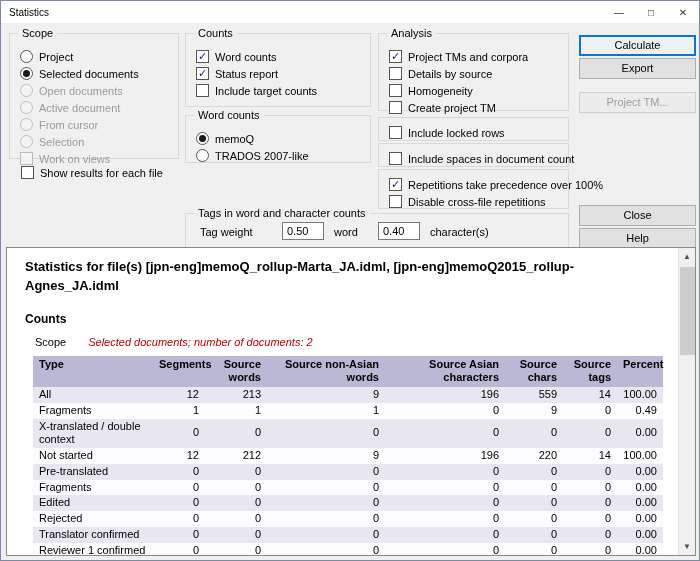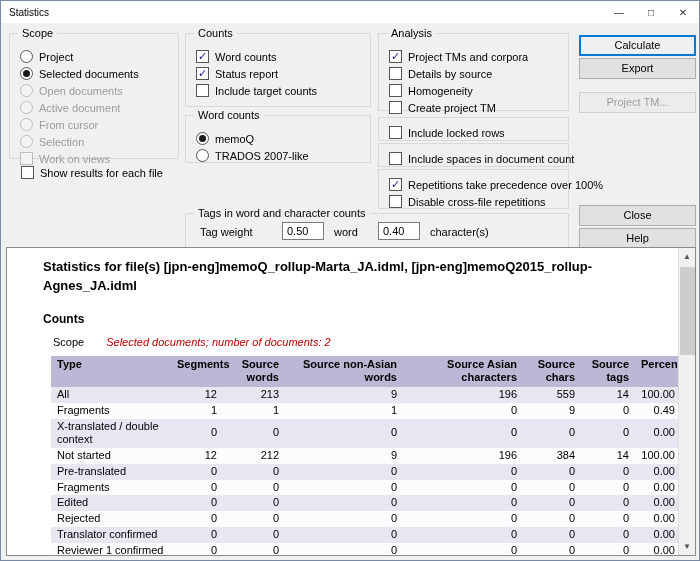--- a/index.html
+++ b/index.html
@@ -35,21 +35,21 @@
   .tag-item { position:absolute; font-size:11px; }
   .tag-input { position:absolute; width:42px; height:18px; border:1px solid #7a7a7a; background:#fff; font-family:inherit; font-size:11px; padding:1px 4px; }
 
   
   .btn { position:absolute; left:578px; width:117px; height:21px; background:#e1e1e1; border:1px solid #adadad; font-family:inherit; font-size:11px; text-align:center; line-height:19px; cursor:default; }
   .btn.focused { border:1px solid #0078d7; box-shadow: inset 0 0 0 1px #0078d7; background:#e5f1fb00; }
   .btn.disabled { color:#9d9d9d; border-color:#cfcfcf; background:#ececec; }
 
   
   .results { position:absolute; left:5px; top:246px; width:690px; height:309px; background:#ffffff; border:1px solid #8a8a8a; overflow:hidden; }
-  .results-inner { position:absolute; left:0; top:0; right:17px; bottom:0; padding:10px 6px 0 30px; }
+  .results-inner { position:absolute; left:0; top:0; right:17px; bottom:0; padding:10px 6px 0 12px; }
   .r-title { font-weight:bold; font-size:13px; line-height:1.45; margin-left:6px; margin-right:20px; }
   .r-counts { font-weight:bold; font-size:12px; margin-top:16px; margin-left:6px; }
   .r-scope-row { margin-top:10px; margin-left:16px; display:flex; }
   .r-note { color:#c00000; font-style:italic; margin-left:22px; }
 
   table.stats { border-collapse:collapse; table-layout:fixed; width:630px; margin:8px 0 0 14px; font-size:11px; }
   .stats th { background:#bab8d4; font-weight:bold; padding:2px 6px 3px 6px; vertical-align:top; white-space:pre-line; line-height:1.2; }
   .stats td { padding:1px 6px; line-height:1.25; }
   .stats .col-num { text-align:right; }
   .stats .col-type { text-align:left; }
@@ -277,21 +277,21 @@
               <td class="col-num">0</td>
               <td class="col-num">0</td>
               <td class="col-num">0.00</td>
             </tr>
             <tr class="odd">
               <td class="col-type">Not started</td>
               <td class="col-num">12</td>
               <td class="col-num">212</td>
               <td class="col-num">9</td>
               <td class="col-num">196</td>
-              <td class="col-num">384</td>
+              <td class="col-num">220</td>
               <td class="col-num">14</td>
               <td class="col-num">100.00</td>
             </tr>
             <tr class="even">
               <td class="col-type">Pre-translated</td>
               <td class="col-num">0</td>
               <td class="col-num">0</td>
               <td class="col-num">0</td>
               <td class="col-num">0</td>
               <td class="col-num">0</td>

